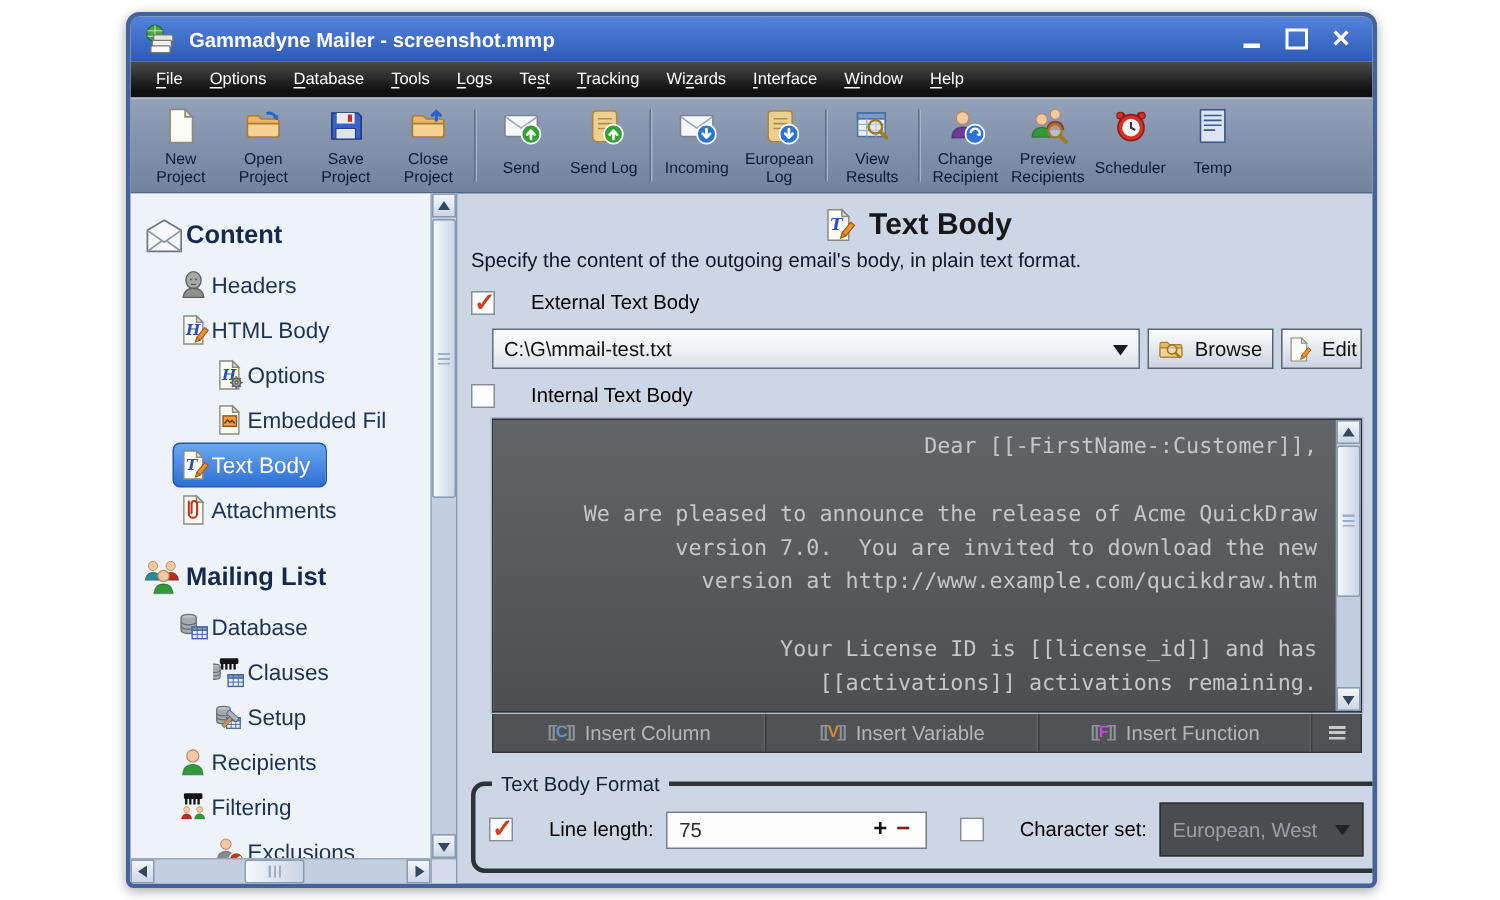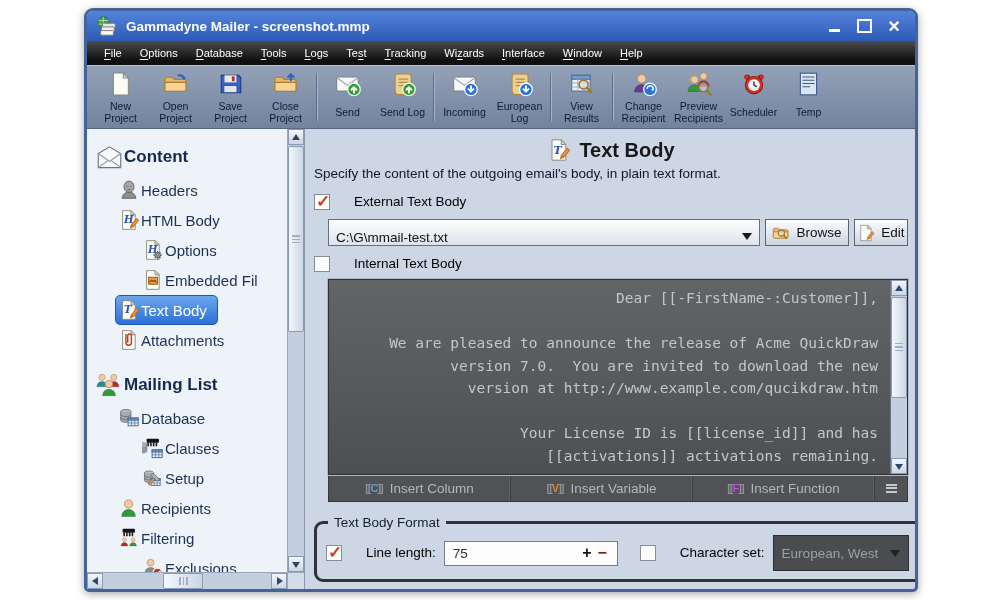--- a/index.html
+++ b/index.html
@@ -81,21 +81,21 @@
 
   .chk { display:flex; align-items:flex-start; gap:24px; font-size:13.5px; color:#000000; width:max-content; }
   .chk .box { width:16px; height:16px; background:#fdfdfd; border:1px solid #878d98; position:relative; flex:0 0 16px; }
   .chk.on .box::after { content:"\2713"; position:absolute; left:1px; top:-4px;
     color:#c8431f; font-size:17px; font-weight:bold; }
   .row-ext { margin-top:13px; }
   .row-int { margin-top:10px; }
 
   .combo-row { display:flex; gap:5px; margin:9px 0 0 14px; height:27px; }
   .file-combo { flex:1; background:linear-gradient(#fefefe,#dde2ea); border:1px solid #65707e;
-    display:flex; align-items:flex-end; padding:0 7px; font-size:13.5px; color:#101010; }
+    display:flex; align-items:center; padding:0 7px; font-size:13.5px; color:#101010; }
   .file-combo .val { flex:1; overflow:hidden; white-space:nowrap; }
   .combo-arrow { width:0; height:0; border:5px solid transparent; border-top:7px solid #1b1b1b; margin-top:6px; }
   .btn { background:linear-gradient(#fcfdfe,#ccd4e0); border:1px solid #5c6470; display:flex;
     align-items:center; justify-content:center; gap:6px; font-size:13.5px; color:#101010; }
   .btn .icon svg { width:18px; height:18px; display:block; }
   .btn-browse { width:84px; } .btn-edit { width:54px; }
 
   .editor { position:relative; margin:7px 0 0 14px; height:196px; flex:0 0 196px;
     background:linear-gradient(#626467,#4d4f53); border:1px solid #2e3236; box-shadow:0 0 0 1px #aeb8c8; }
   .editor pre { font-family:"DejaVu Sans Mono",monospace; font-size:14.5px; line-height:22.5px;

